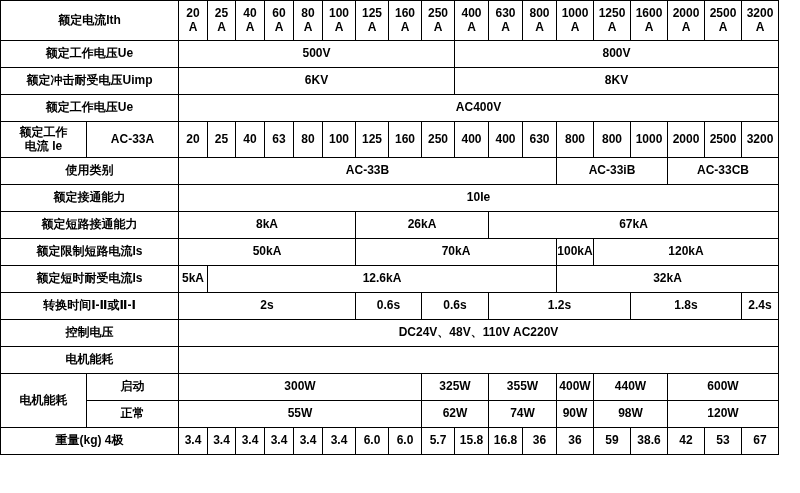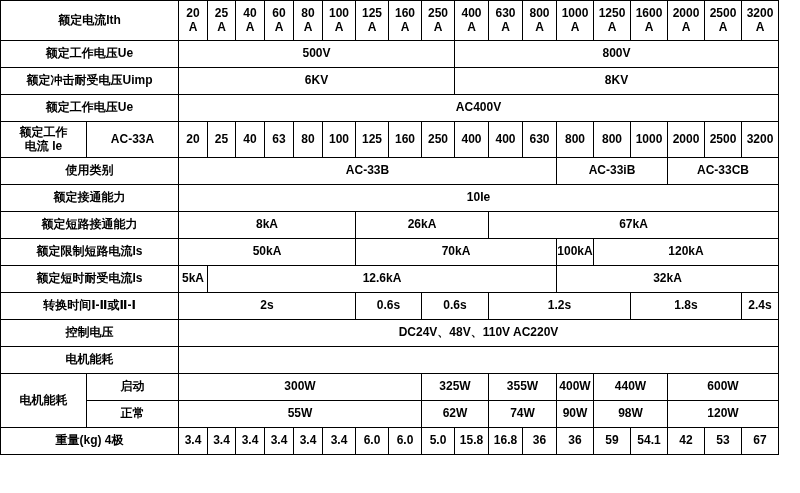--- a/index.html
+++ b/index.html
@@ -204,25 +204,25 @@
       <tr style="height: 27px;">
         <td class="lbl" colspan="2">重量(kg) 4极</td>
         <td class="v">3.4</td>
         <td class="v">3.4</td>
         <td class="v">3.4</td>
         <td class="v">3.4</td>
         <td class="v">3.4</td>
         <td class="v">3.4</td>
         <td class="v">6.0</td>
         <td class="v">6.0</td>
-        <td class="v">5.0</td>
+        <td class="v">5.7</td>
         <td class="v">15.8</td>
         <td class="v">16.8</td>
         <td class="v">36</td>
         <td class="v">36</td>
         <td class="v">59</td>
-        <td class="v">54.1</td>
+        <td class="v">38.6</td>
         <td class="v">42</td>
         <td class="v">53</td>
         <td class="v">67</td>
       </tr>
     </tbody>
 </table>
 
 </body></html>

